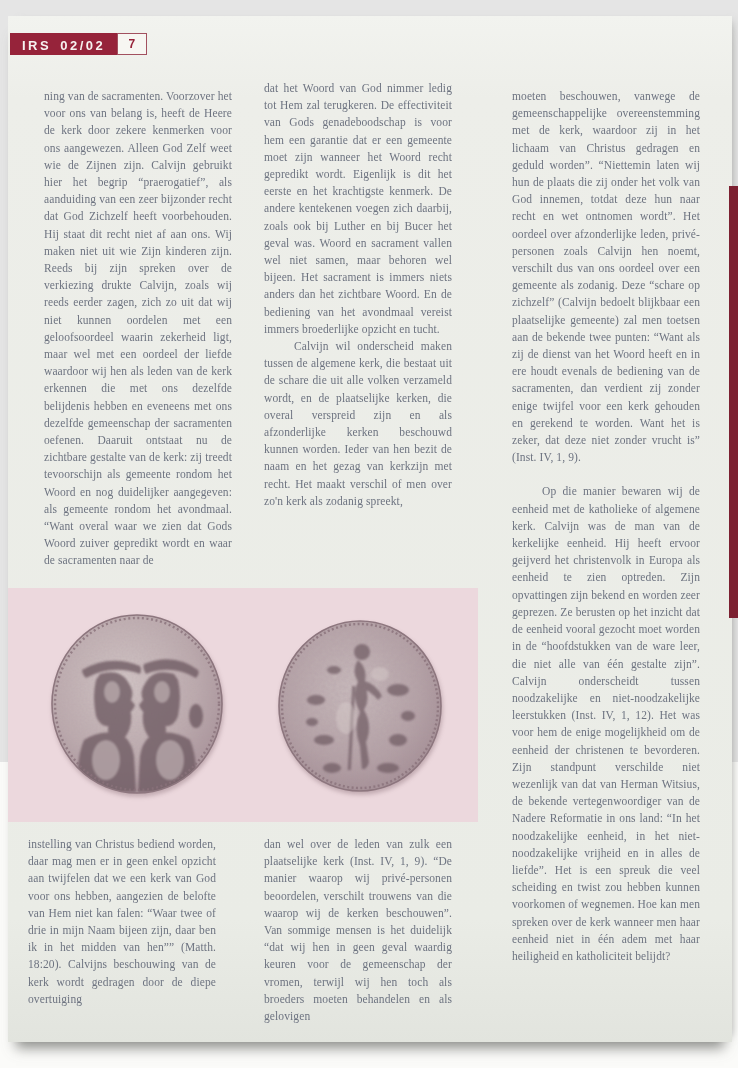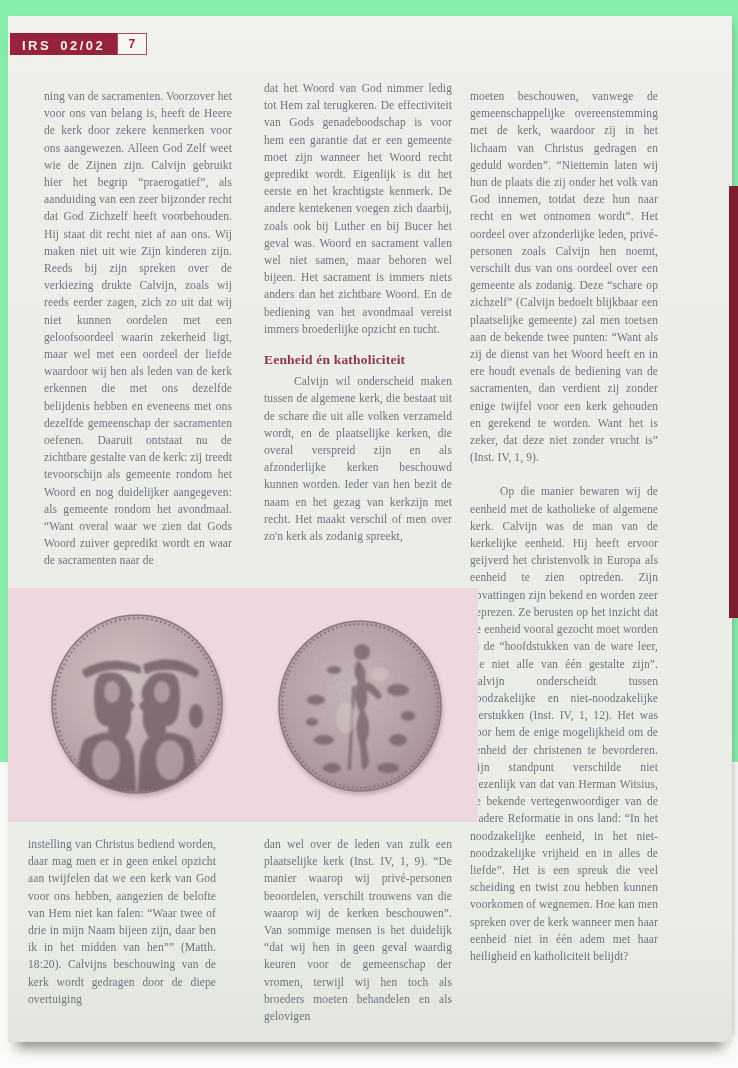--- a/index.html
+++ b/index.html
@@ -1,21 +1,21 @@
 <!DOCTYPE html>
 <html lang="nl"><head>
 <meta charset="utf-8">
 <style>
   html,body{margin:0;padding:0;}
   body{
     width:738px;height:1068px;overflow:hidden;
     background:#fbfbf9;
     font-family:"Liberation Serif","DejaVu Serif",serif;
   }
-  .page{position:relative;width:738px;height:762px;background:#86efac;}
+  .page{position:relative;width:738px;height:762px;background:#e5e5e5;}
   .paper{
     position:absolute;left:8px;top:16px;width:724px;height:1026px;
     background:linear-gradient(#f2f3ef, #edeee9 8%, #eaece6 88%, #e2e4de);
     box-shadow:0 14px 12px -8px rgba(108,110,106,0.75), 6px 0 8px -6px rgba(120,122,118,0.5);
   }
   
   .logo{position:absolute;left:10px;top:33px;display:flex;align-items:stretch;height:22px;
         font-family:"Liberation Sans","DejaVu Sans",sans-serif;}
   .logo-red{
     background:#96233a;color:#f7f2f0;font-weight:bold;font-size:13px;
@@ -29,21 +29,21 @@
   .col{
     position:absolute;width:188px;
     font-size:11.5px;line-height:17.2px;color:#6d7380;
     text-align:justify;letter-spacing:0.1px;
   }
   .col p{margin:0;}
   .col p + p{margin-top:17px;}
   .indent{text-indent:30px;}
   .col1{left:44px;top:88px;}
   .col2{left:264px;top:80px;}
-  .col3{left:470px;top:88px;}
+  .col3{left:512px;top:88px;}
   .bottom1{left:28px;top:836px;}
   .bottom2{left:264px;top:836px;}
   h3.sect{
     margin:13px 0 5px 0;
     font-family:"Liberation Serif","DejaVu Serif",serif;
     font-size:13.5px;font-weight:bold;color:#8e3448;
     text-align:left;letter-spacing:0.2px;
   }
   
   .banner{
@@ -66,21 +66,20 @@
     <div class="logo-red">IRS 02/02</div>
     <div class="logo-num">7</div>
   </div>
 
   <div class="col col1">
     <p>ning van de sacramenten. Voorzover het voor ons van belang is, heeft de Heere de kerk door zekere kenmerken voor ons aangewezen. Alleen God Zelf weet wie de Zijnen zijn. Calvijn gebruikt hier het begrip “praerogatief”, als aanduiding van een zeer bijzonder recht dat God Zichzelf heeft voorbehouden. Hij staat dit recht niet af aan ons. Wij maken niet uit wie Zijn kinderen zijn. Reeds bij zijn spreken over de verkiezing drukte Calvijn, zoals wij reeds eerder zagen, zich zo uit dat wij niet kunnen oordelen met een geloofsoordeel waarin zekerheid ligt, maar wel met een oordeel der liefde waardoor wij hen als leden van de kerk erkennen die met ons dezelfde belijdenis hebben en eveneens met ons dezelfde gemeenschap der sacramenten oefenen. Daaruit ontstaat nu de zichtbare gestalte van de kerk: zij treedt tevoorschijn als gemeente rondom het Woord en nog duidelijker aangegeven: als gemeente rondom het avondmaal. “Want overal waar we zien dat Gods Woord zuiver gepredikt wordt en waar de sacramenten naar de</p>
   </div>
 
   <div class="col col2">
     <p>dat het Woord van God nimmer ledig tot Hem zal terugkeren. De effectiviteit van Gods genadeboodschap is voor hem een garantie dat er een gemeente moet zijn wanneer het Woord recht gepredikt wordt. Eigenlijk is dit het eerste en het krachtigste kenmerk. De andere kentekenen voegen zich daarbij, zoals ook bij Luther en bij Bucer het geval was. Woord en sacrament vallen wel niet samen, maar behoren wel bijeen. Het sacrament is immers niets anders dan het zichtbare Woord. En de bediening van het avondmaal vereist immers broederlijke opzicht en tucht.</p>
-    <h3 class="sect">Eenheid én katholiciteit</h3>
     <p class="indent" style="margin-top:0;">Calvijn wil onderscheid maken tussen de algemene kerk, die bestaat uit de schare die uit alle volken verzameld wordt, en de plaatselijke kerken, die overal verspreid zijn en als afzonderlijke kerken beschouwd kunnen worden. Ieder van hen bezit de naam en het gezag van kerkzijn met recht. Het maakt verschil of men over zo'n kerk als zodanig spreekt,</p>
   </div>
 
   <div class="col col3">
     <p>moeten beschouwen, vanwege de gemeenschappelijke overeenstemming met de kerk, waardoor zij in het lichaam van Christus gedragen en geduld worden”. “Niettemin laten wij hun de plaats die zij onder het volk van God innemen, totdat deze hun naar recht en wet ontnomen wordt”. Het oordeel over afzonderlijke leden, privé-personen zoals Calvijn hen noemt, verschilt dus van ons oordeel over een gemeente als zodanig. Deze “schare op zichzelf” (Calvijn bedoelt blijkbaar een plaatselijke gemeente) zal men toetsen aan de bekende twee punten: “Want als zij de dienst van het Woord heeft en in ere houdt evenals de bediening van de sacramenten, dan verdient zij zonder enige twijfel voor een kerk gehouden en gerekend te worden. Want het is zeker, dat deze niet zonder vrucht is” (Inst. IV, 1, 9).</p>
     <p class="indent">Op die manier bewaren wij de eenheid met de katholieke of algemene kerk. Calvijn was de man van de kerkelijke eenheid. Hij heeft ervoor geijverd het christenvolk in Europa als eenheid te zien optreden. Zijn opvattingen zijn bekend en worden zeer geprezen. Ze berusten op het inzicht dat de eenheid vooral gezocht moet worden in de “hoofdstukken van de ware leer, die niet alle van één gestalte zijn”. Calvijn onderscheidt tussen noodzakelijke en niet-noodzakelijke leerstukken (Inst. IV, 1, 12). Het was voor hem de enige mogelijkheid om de eenheid der christenen te bevorderen. Zijn standpunt verschilde niet wezenlijk van dat van Herman Witsius, de bekende vertegenwoordiger van de Nadere Reformatie in ons land: “In het noodzakelijke eenheid, in het niet-noodzakelijke vrijheid en in alles de liefde”. Het is een spreuk die veel scheiding en twist zou hebben kunnen voorkomen of wegnemen. Hoe kan men spreken over de kerk wanneer men haar eenheid niet in één adem met haar heiligheid en katholiciteit belijdt?</p>
   </div>
 
   <div class="banner">
     <svg class="coin coin1" width="178" height="184" viewBox="0 0 178 184">

